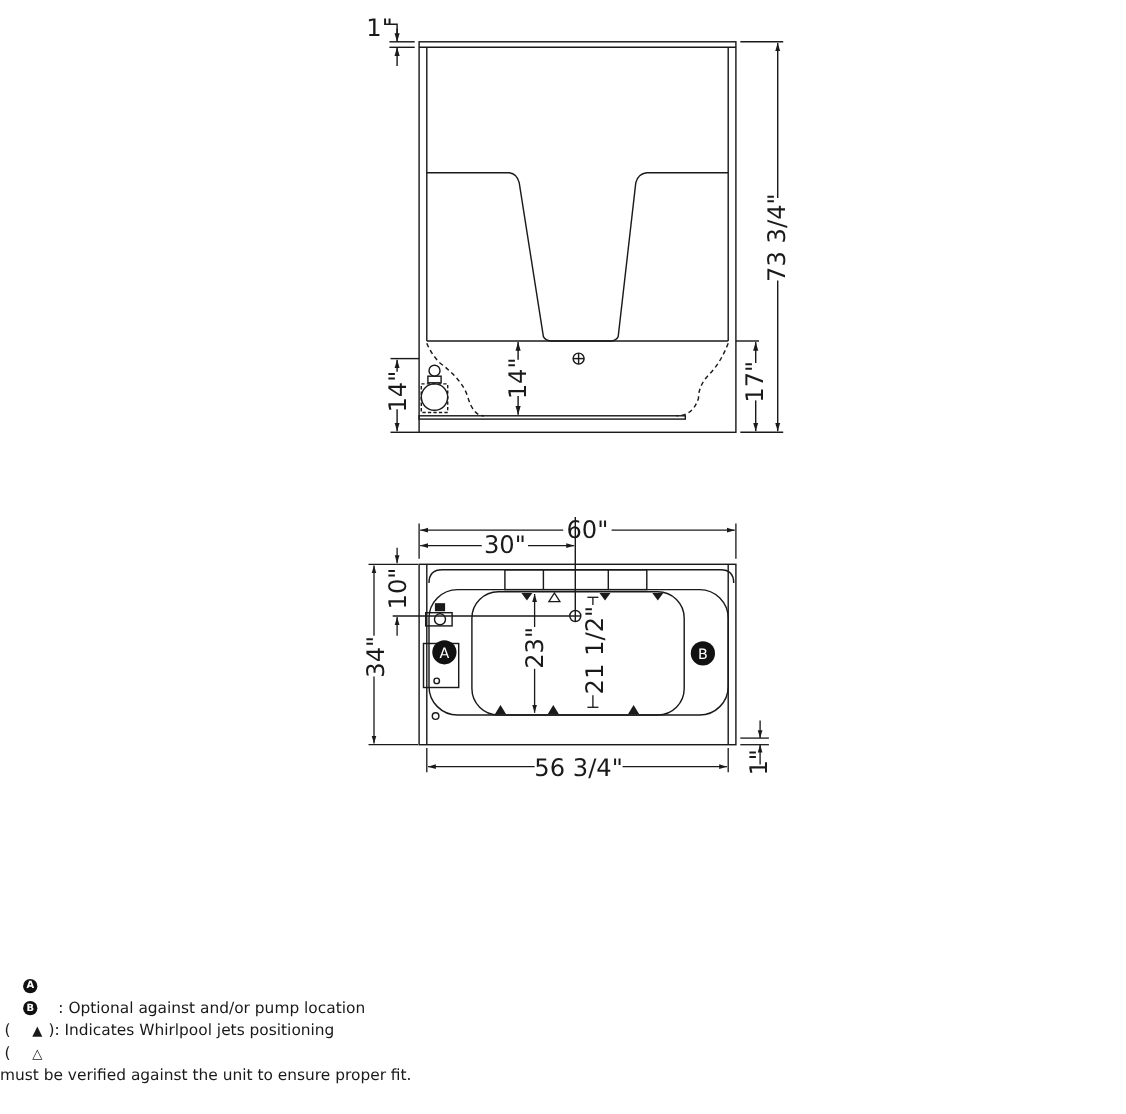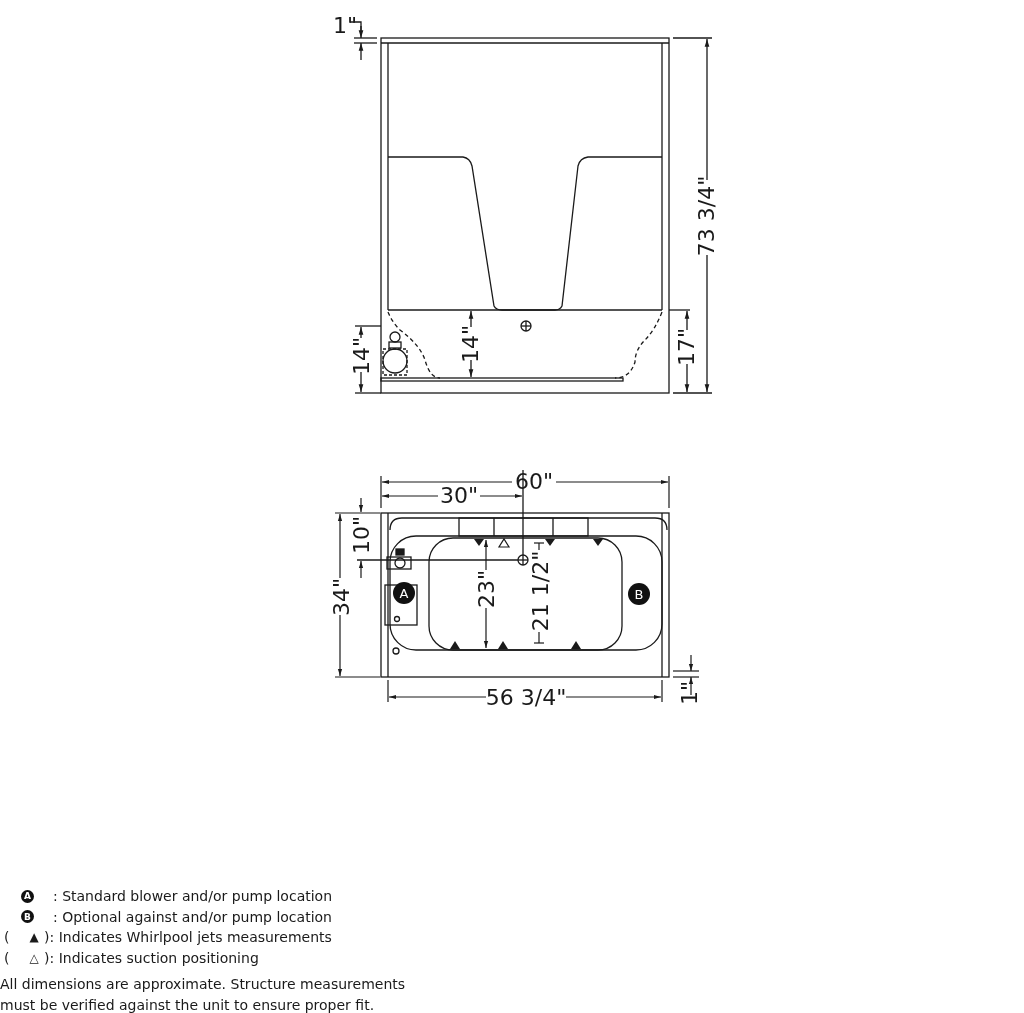--- a/index.html
+++ b/index.html
@@ -172,31 +172,28 @@
     <text class="dim-text" transform="translate(494,589) rotate(-90)" text-anchor="middle">23"</text>
     <text class="dim-text" transform="translate(548,591) rotate(-90)" text-anchor="middle">21 1/2"</text>
     <text class="dim-text" x="526" y="705" text-anchor="middle">56 3/4"</text>
     <text class="dim-text" transform="translate(697,693) rotate(-90)" text-anchor="middle">1"</text>
   </g>
 </svg>
 
 <div class="legend">
   <div class="legend-row">
     <span class="badge">A</span>
-    <span>: Standard blower and/or pump location</span>
   </div>
   <div class="legend-row">
     <span class="badge">B</span>
     <span>: Optional against and/or pump location</span>
   </div>
   <div class="legend-row">
     <span class="paren">(</span>
     <span class="sym">▲</span>
-    <span>): Indicates Whirlpool jets measurements</span>
+    <span>): Indicates Whirlpool jets positioning</span>
   </div>
   <div class="legend-row">
     <span class="paren">(</span>
     <span class="sym">△</span>
-    <span>): Indicates suction positioning</span>
   </div>
-  <div class="legend-row note">All dimensions are approximate. Structure measurements</div>
   <div class="legend-row">must be verified against the unit to ensure proper fit.</div>
 </div>
 
 </body></html>

